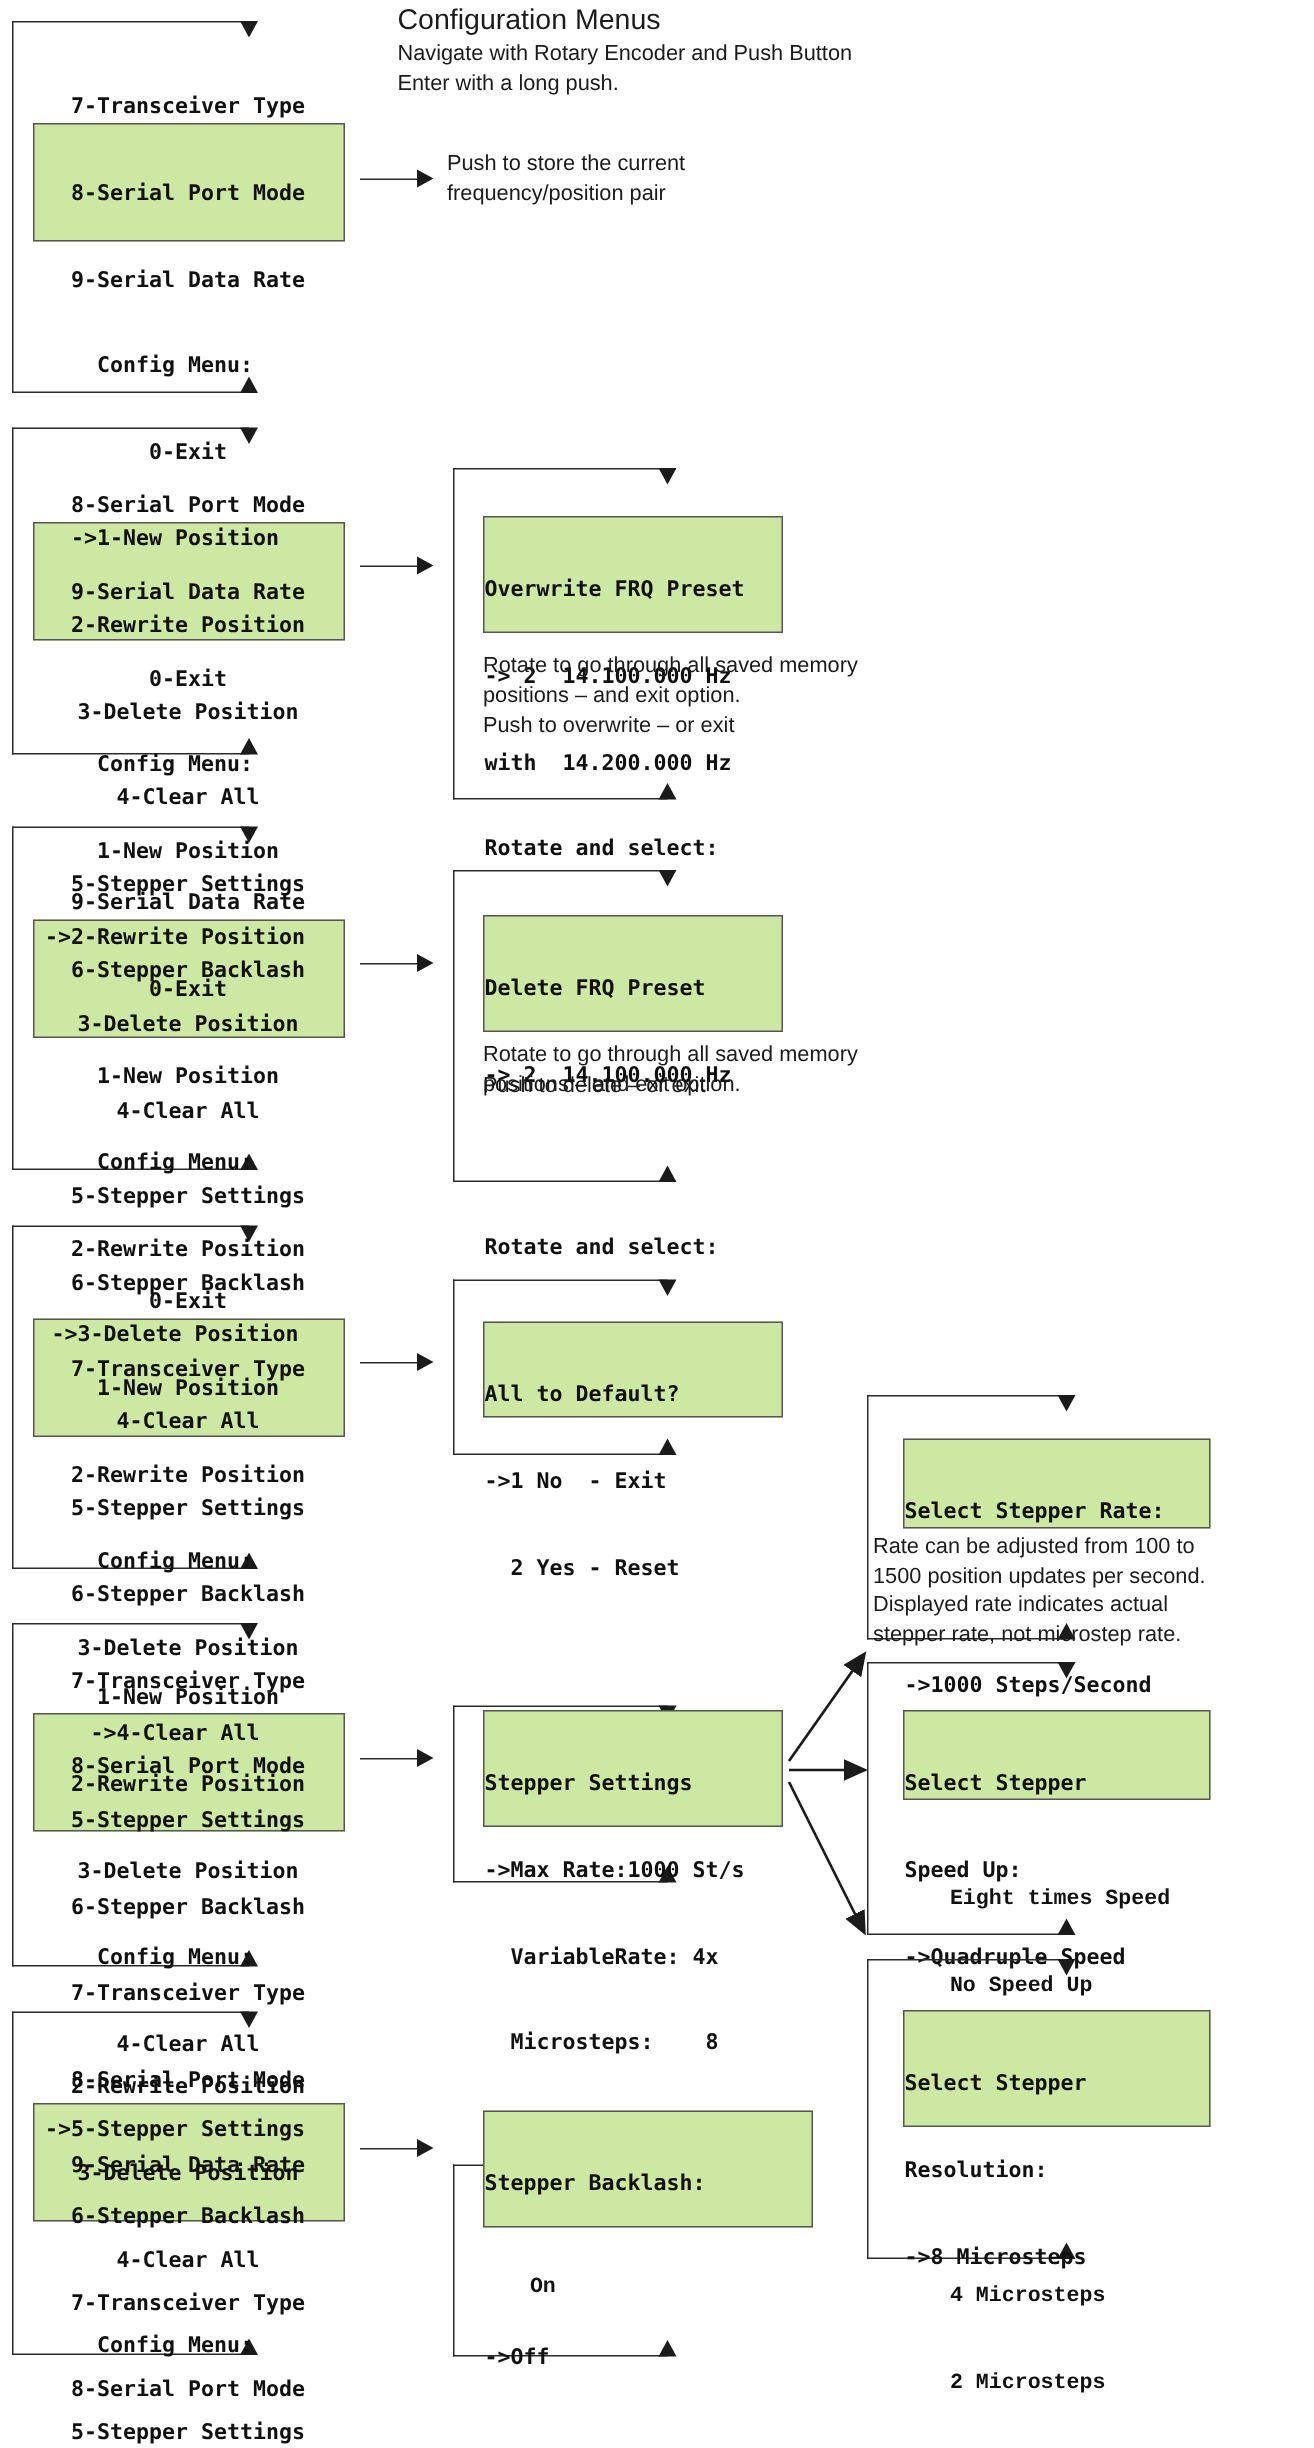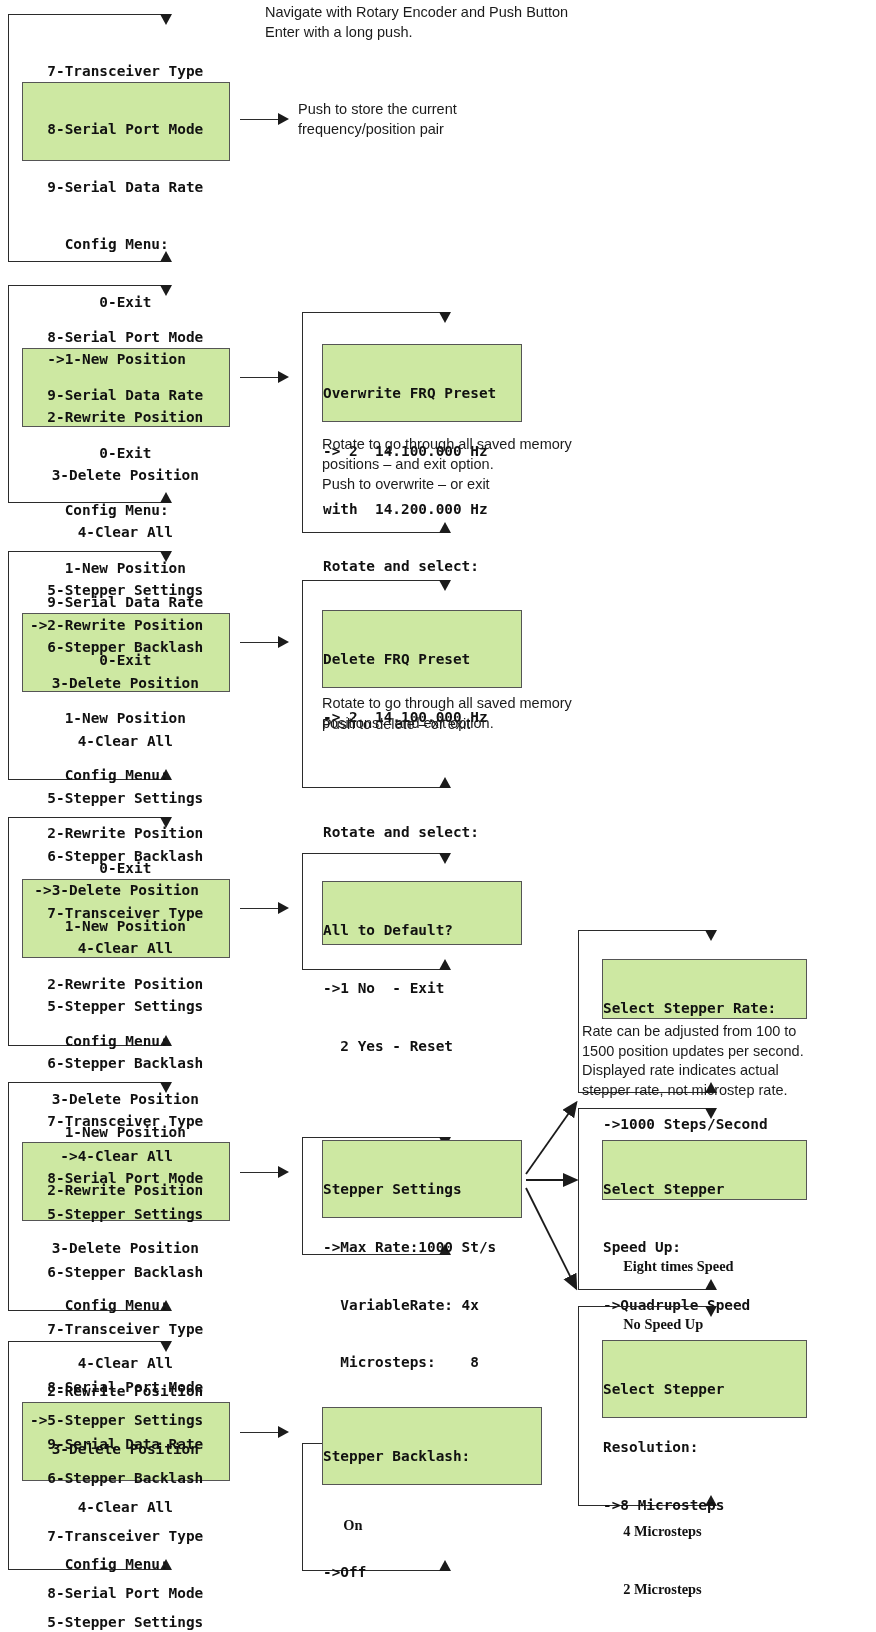--- a/index.html
+++ b/index.html
@@ -111,32 +111,33 @@
     font-family: "Liberation Sans", sans-serif;
     font-size: 14.5px;
     line-height: 19.5px;
     color: #1b1b1b;
     white-space: pre-line;
   }
 
   
   .plainlist {
     position: absolute;
-    font-family: Liberation Serif, serif;
+    font-family: Liberation Mono, monospace;
     font-size: 14.4px;
     font-weight: bold;
     line-height: 19.2px;
     color: #111;
     white-space: pre;
   }
 </style>
 </head>
 <body>
 
 <div id="header">
+  <div class="title">Configuration Menus</div>
   <div class="sub">Navigate with Rotary Encoder and Push Button</div>
   <div class="sub">Enter with a long push.</div>
 </div>
 
 <div class="loop open-right" style="left:8px; top:14px; width:158px; height:248px;"></div>
 <div class="arrow-down" style="left:160px; top:14px;"></div>
 <div class="arrow-up" style="left:160px; top:251px;"></div>
 
 <div class="lcd-band" style="left:22px; top:82px; width:208px; height:79px;"></div>
 <div class="menu-list over" style="left:30px; top:24px;">

